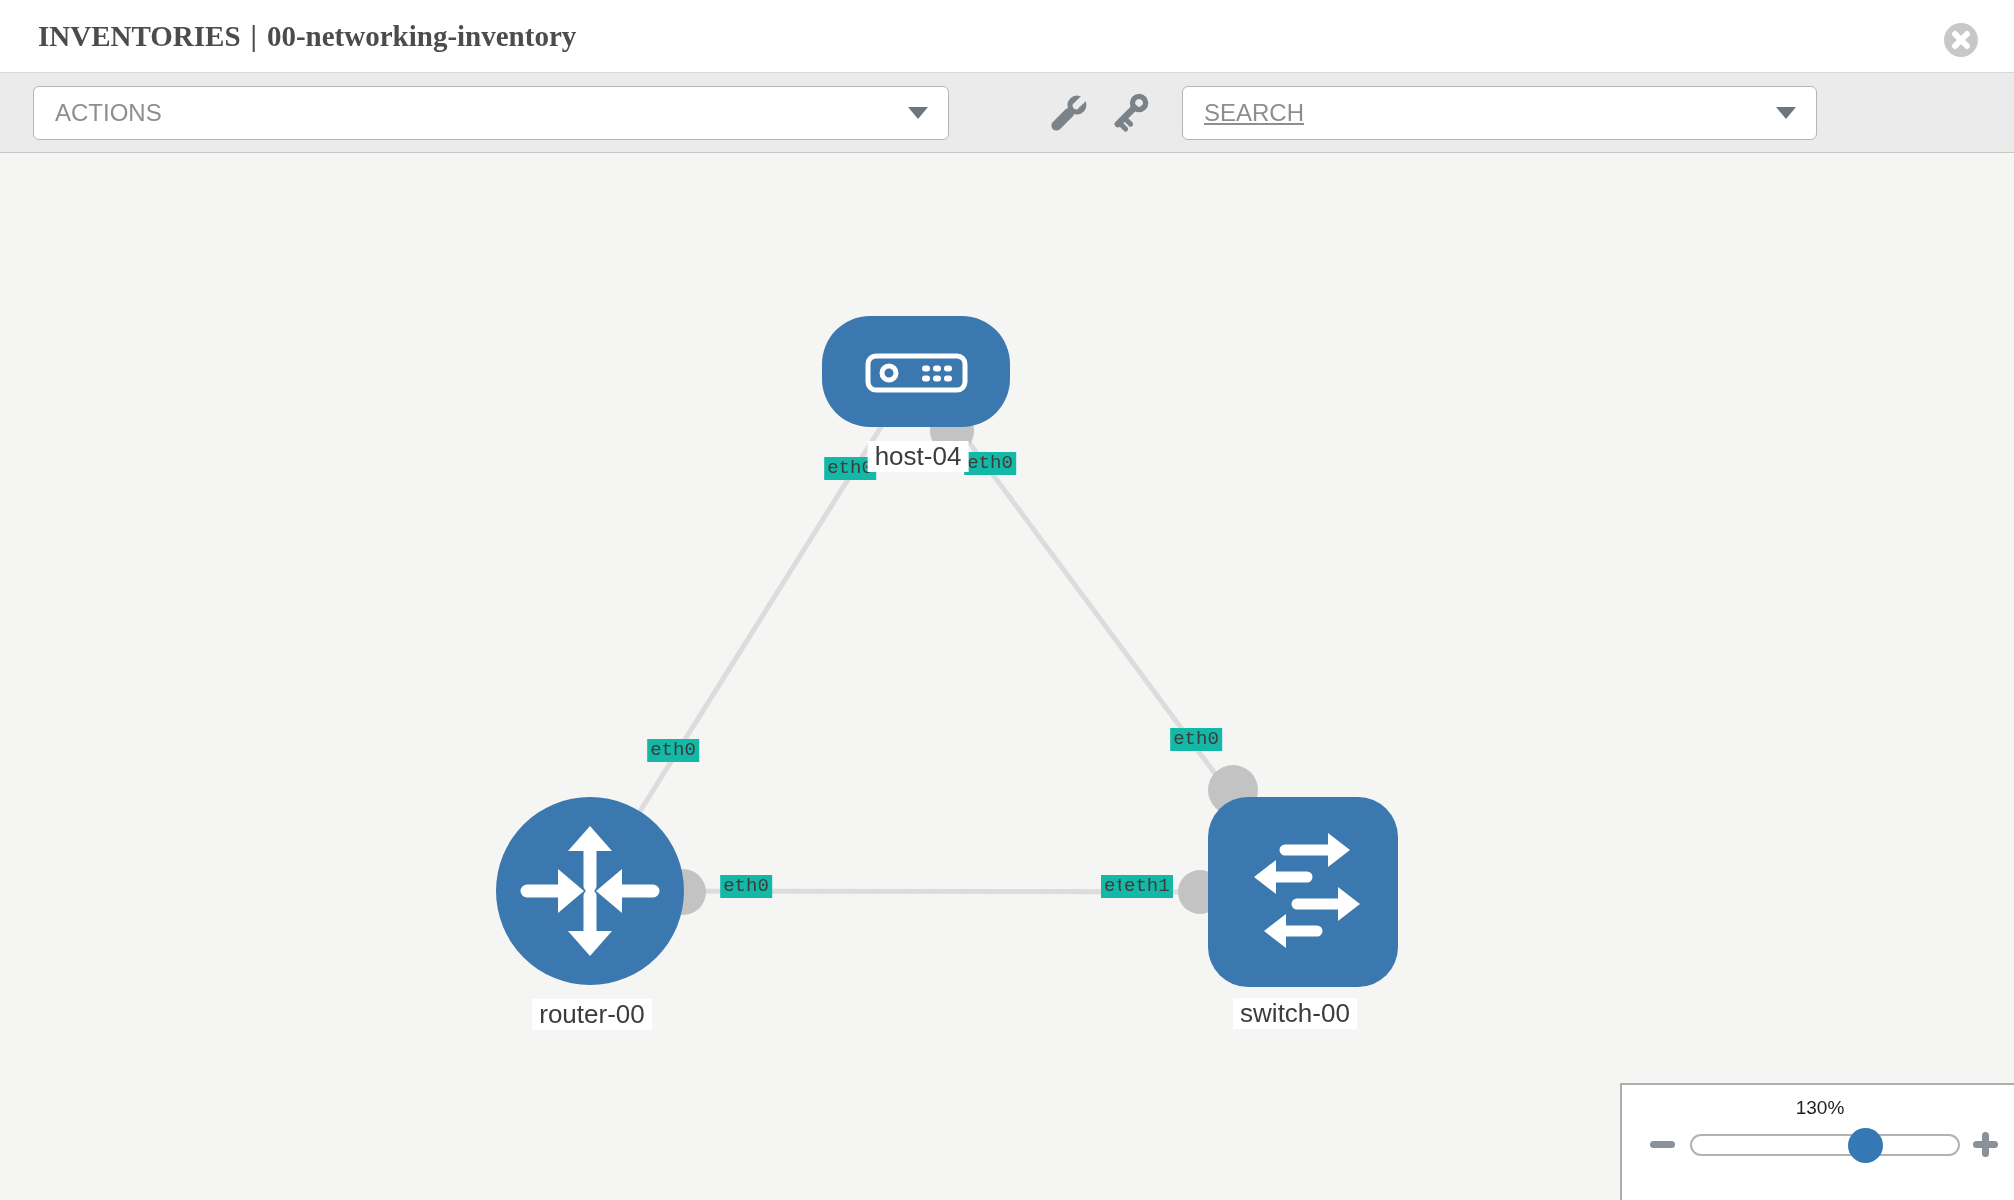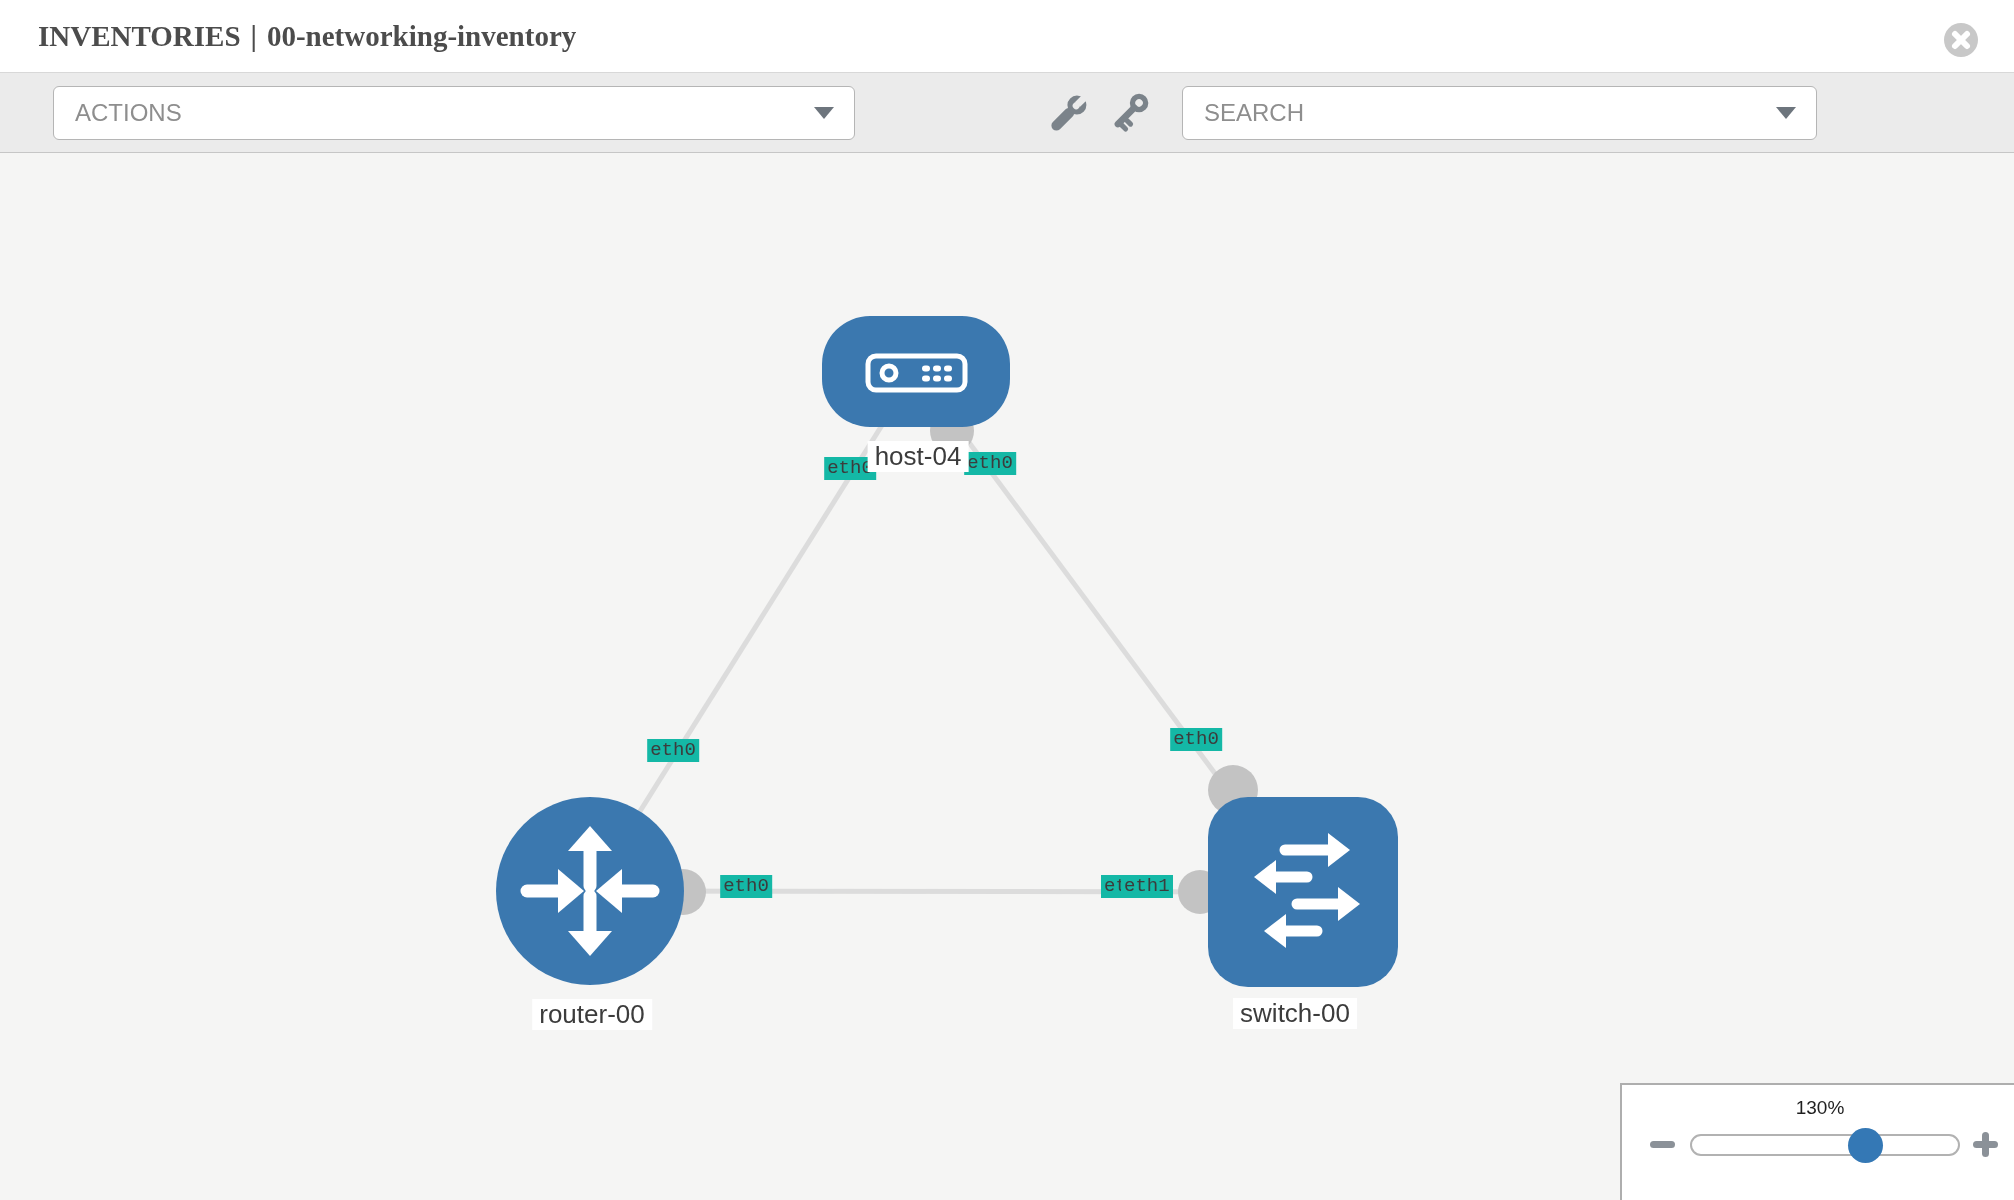--- a/index.html
+++ b/index.html
@@ -14,22 +14,22 @@
   .close-btn{position:absolute;left:1944px;top:23px;width:34px;height:34px;border:none;
              background:transparent;padding:0;cursor:pointer;}
 
   
   .toolbar{position:absolute;left:0;top:72px;width:2014px;height:81px;background:#ebebeb;
            border-top:1px solid #d8d8d8;border-bottom:1px solid #c6c6c6;box-sizing:border-box;}
   .dropdown{position:absolute;top:13px;height:54px;background:#fff;border:1px solid #b5b5b5;
             border-radius:6px;box-sizing:border-box;display:flex;align-items:center;
             color:#8e8e8e;font-size:24px;cursor:pointer;}
   .dropdown .dd-label{padding-left:21px;}
-  .dd-actions{left:33px;width:802px;margin-left:20px;}
-  .dd-search{left:1182px;width:635px;}
+  .dd-actions{left:33px;width:916px;}
+  .dd-search{left:1182px;width:635px;text-decoration:underline;}
   .caret{position:absolute;right:20px;top:50%;margin-top:-6px;width:0;height:0;
          border-left:10px solid transparent;border-right:10px solid transparent;
          border-top:12px solid #6d757d;}
   .tool-btn{position:absolute;top:86px;width:54px;height:54px;border:none;background:transparent;
             padding:0;cursor:pointer;}
   .tool-btn.wrench{left:1040px;}
   .tool-btn.key{left:1107px;}
 
   
   .canvas{position:absolute;left:0;top:153px;width:2014px;height:1047px;background:#f5f5f4;}

